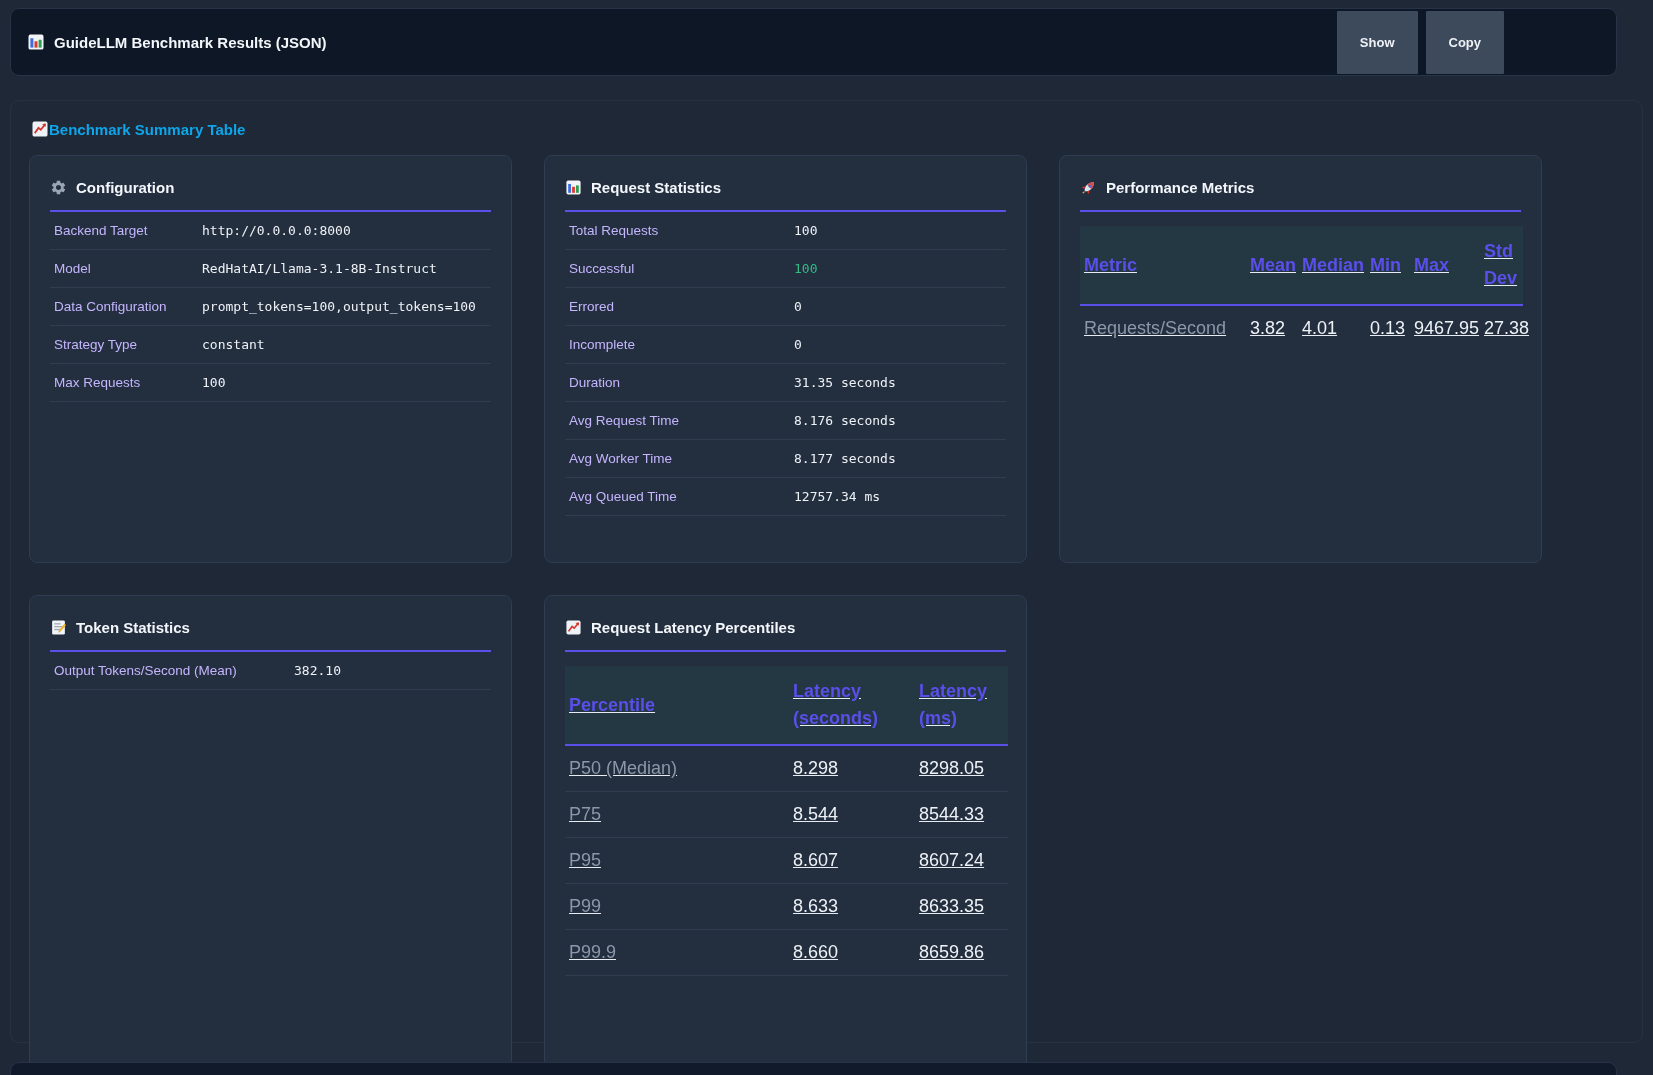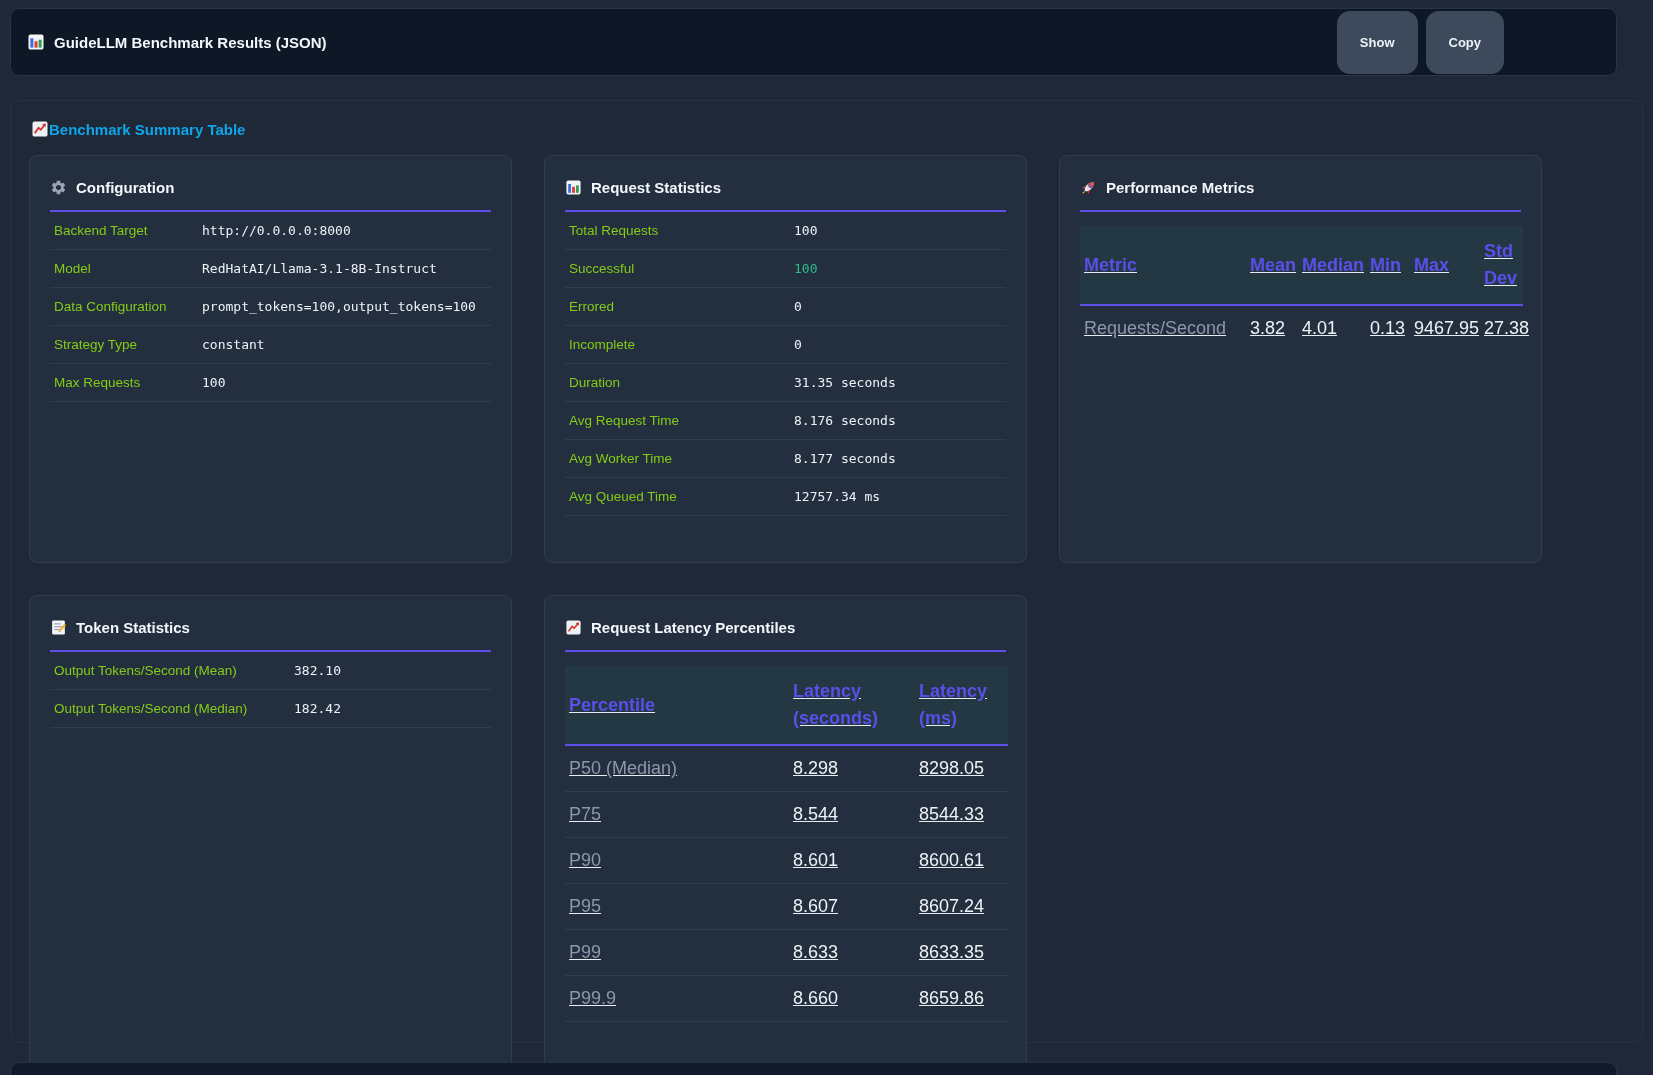--- a/index.html
+++ b/index.html
@@ -15,21 +15,21 @@
 
   
   .topbar {
     position: absolute; left: 10px; top: 8px; width: 1607px; height: 68px;
     background: #0d1726; border: 1px solid #273447; border-radius: 9px;
     display: flex; align-items: center; padding: 0 16px;
   }
   .topbar-title { display: flex; align-items: center; gap: 9px; font-size: 15px; font-weight: 700; color: #f3f6fa; }
   .topbar-btns { margin-left: auto; margin-right: 96px; display: flex; gap: 8px; }
   .btn {
-    background: #3d4a5c; color: #eef2f6; border: none; border-radius: 13px;
+    background: #3d4a5c; color: #eef2f6; border: none; border-radius: 1px;
     font-family: "Liberation Sans", sans-serif; font-size: 13px; font-weight: 700;
     padding: 24px 23px; cursor: pointer;
   }
 
   
   .section {
     position: absolute; left: 10px; top: 100px; width: 1633px; height: 943px;
     border: 1px solid rgba(148,163,184,0.08); border-radius: 9px;
   }
   .section-title {
@@ -53,21 +53,21 @@
     display: flex; align-items: center; gap: 9px;
     font-size: 15px; font-weight: 700; color: #f3f6fa;
     padding: 8px 0 14px 0; border-bottom: 2px solid var(--accent, #5b4ee9);
   }
 
   
   .kv-row {
     display: flex; align-items: center; padding: 11px 4px;
     border-bottom: 1px solid rgba(148,163,184,0.13); font-size: 13.5px;
   }
-  .kv-label { color: #84cc16; flex: 0 0 var(--labelw, 150px); padding-right: 0; }
+  .kv-label { color: #c4b5fd; flex: 0 0 var(--labelw, 150px); padding-right: 0; }
   .kv-value { font-family: "DejaVu Sans Mono", monospace; font-size: 13px; color: #eef2f6; white-space: nowrap; }
   .kv-value.success { color: var(--success, #2ebd85); }
   .card-config { --labelw: 148px; }
   .card-reqstats { --labelw: 225px; }
   .card-tokenstats { --labelw: 240px; }
 
   
   table.dtable { width: 100%; border-collapse: collapse; margin-top: 14px; font-size: 18px; table-layout: fixed; text-decoration: underline; }
   table.dtable thead th {
     background: #233843; color: var(--accent, #5b4ee9); font-weight: 700;
@@ -260,24 +260,20 @@
                 <path d="M14.6 17.5l1.5 3.4 1.5-3.4z" fill="#c9a26e"></path>
               </g>
             </svg>
         </span>
         <span>Token Statistics</span>
       </div>
       <div class="kv-row">
         <span class="kv-label">Output Tokens/Second (Mean)</span>
         <span class="kv-value">382.10</span>
       </div>
-      <div class="kv-row">
-        <span class="kv-label">Output Tokens/Second (Median)</span>
-        <span class="kv-value">182.42</span>
-      </div>
     </div>
 
     <div class="card h2">
       <div class="card-title">
         <span class="icon">
           <svg width="17" height="17" viewBox="0 0 24 24">
               <rect x="2" y="2" width="20" height="20" rx="2.5" fill="#eef1f5"></rect>
               <polyline points="5,17.5 10,10.5 13,13 19,5.5" stroke="#d6342c" stroke-width="2.3" fill="none"></polyline>
               <polygon points="19.8,4.8 14.8,5.6 19.4,9.4" fill="#d6342c"></polygon>
             </svg>
@@ -302,25 +298,20 @@
             <td class="rowlabel">P50 (Median)</td>
             <td>8.298</td>
             <td>8298.05</td>
           </tr>
           <tr>
             <td class="rowlabel">P75</td>
             <td>8.544</td>
             <td>8544.33</td>
           </tr>
           <tr>
-            <td class="rowlabel">P90</td>
-            <td>8.601</td>
-            <td>8600.61</td>
-          </tr>
-          <tr>
             <td class="rowlabel">P95</td>
             <td>8.607</td>
             <td>8607.24</td>
           </tr>
           <tr>
             <td class="rowlabel">P99</td>
             <td>8.633</td>
             <td>8633.35</td>
           </tr>
           <tr>

